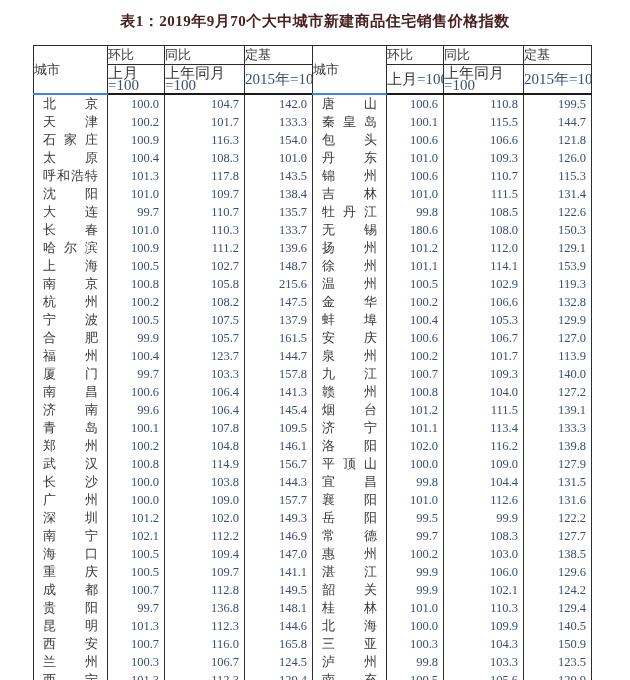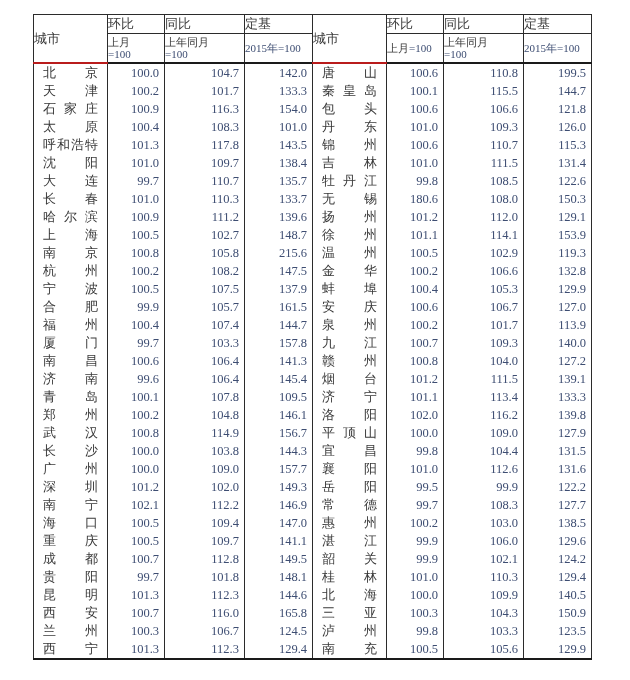--- a/index.html
+++ b/index.html
@@ -16,32 +16,33 @@
     border-collapse:collapse;table-layout:fixed;
     width:558px;margin:14px 0 0 33px;
     border:1px solid #2b2b2b;border-bottom:2px solid #1a1a1a;
   }
   table.price-table td{
     border-left:1px solid #2b2b2b;border-right:1px solid #2b2b2b;
     padding:0;vertical-align:middle;overflow:hidden;white-space:nowrap;
   }
   thead td{color:#383838;}
   tr.h1 td{font-size:13px;height:15px;border-bottom:1px solid #2b2b2b;}
-  tr.h1 td.cityhead{border-bottom:2px solid #b91c1c;font-size:13px;}
-  tr.h2 td{font-size:11px;line-height:12px;height:28px;border-bottom:2px solid #1a1a1a;font-family:Liberation Serif, serif;}
+  tr.h1 td.cityhead{border-bottom:2px solid #3b82f6;font-size:13px;}
+  tr.h2 td{font-size:15px;line-height:12px;height:28px;border-bottom:2px solid #1a1a1a;font-family:Liberation Serif, serif;}
   .blue{color:#3d4d72;}
   tbody td{height:15.66px;}
   tbody td.city{color:#383838;font-size:13px;}
   .city-inner{display:flex;justify-content:space-between;padding:0 9px;}
   tbody td.num{color:#3d4d72;font-size:12.5px;text-align:right;padding-right:5px;}
 </style>
 </head>
 <body>
 
 <div class="page">
+  <h1 class="title">表1：2019年9月70个大中城市新建商品住宅销售价格指数</h1>
 
   <table class="price-table">
     <colgroup>
       <col style="width:74px">
         <col style="width:57px">
         <col style="width:80px">
         <col style="width:68px">
       <col style="width:74px">
         <col style="width:57px">
         <col style="width:80px">
@@ -366,21 +367,21 @@
           <td class="num">127.0</td>
         </tr>
         <tr>
           <td class="city">
             <div class="city-inner">
               <span>福</span>
               <span>州</span>
             </div>
           </td>
           <td class="num">100.4</td>
-          <td class="num">107.4</td>
+          <td class="num">123.7</td>
           <td class="num">144.7</td>
           <td class="city">
             <div class="city-inner">
               <span>泉</span>
               <span>州</span>
             </div>
           </td>
           <td class="num">100.2</td>
           <td class="num">101.7</td>
           <td class="num">113.9</td>
@@ -647,21 +648,21 @@
           <td class="num">124.2</td>
         </tr>
         <tr>
           <td class="city">
             <div class="city-inner">
               <span>贵</span>
               <span>阳</span>
             </div>
           </td>
           <td class="num">99.7</td>
-          <td class="num">101.8</td>
+          <td class="num">136.8</td>
           <td class="num">148.1</td>
           <td class="city">
             <div class="city-inner">
               <span>桂</span>
               <span>林</span>
             </div>
           </td>
           <td class="num">101.0</td>
           <td class="num">110.3</td>
           <td class="num">129.4</td>

